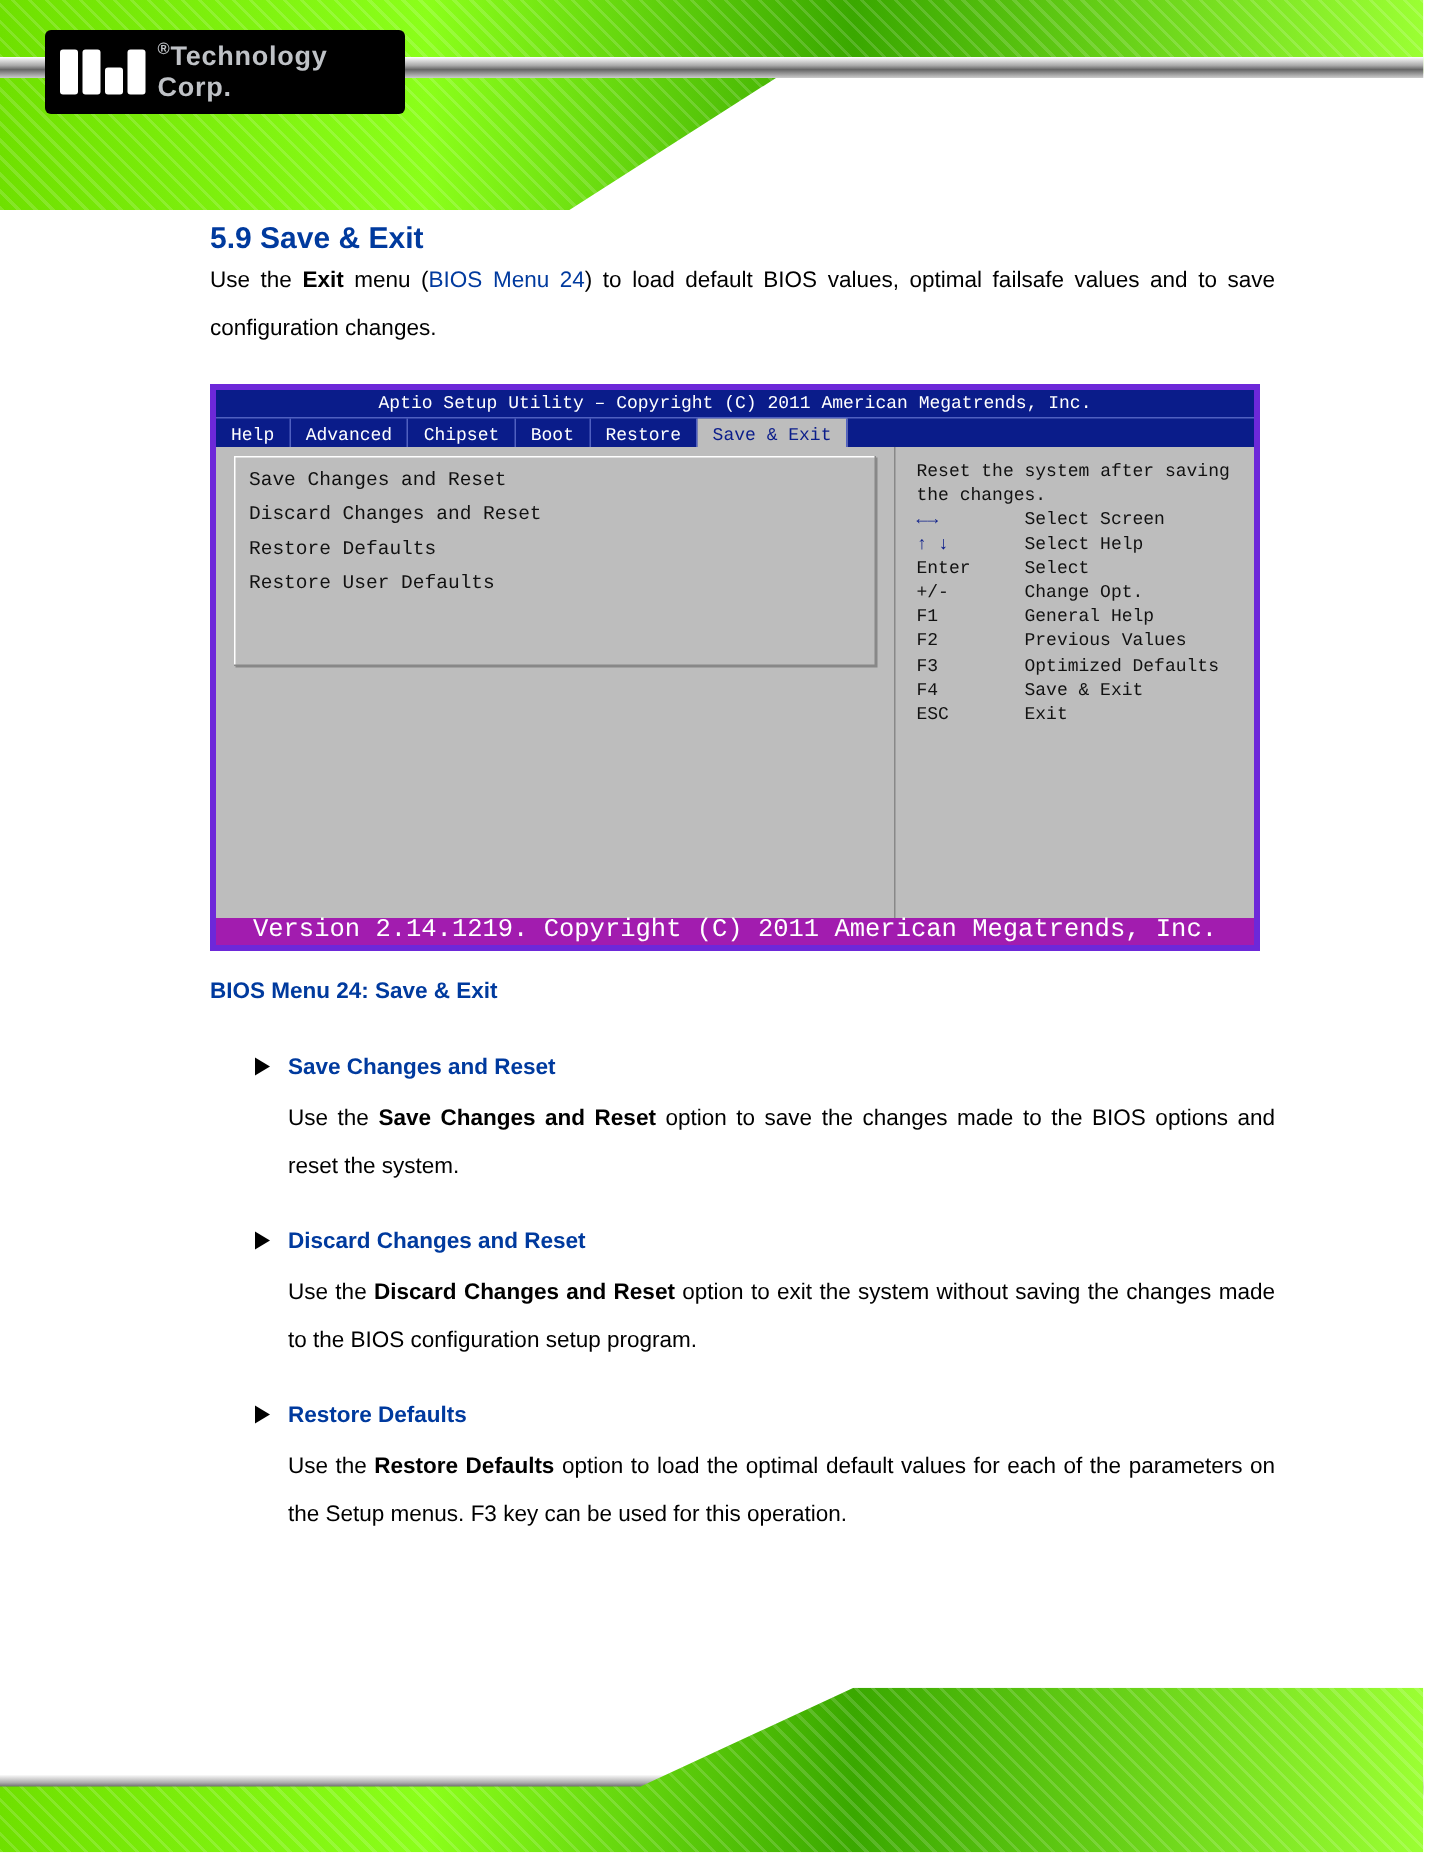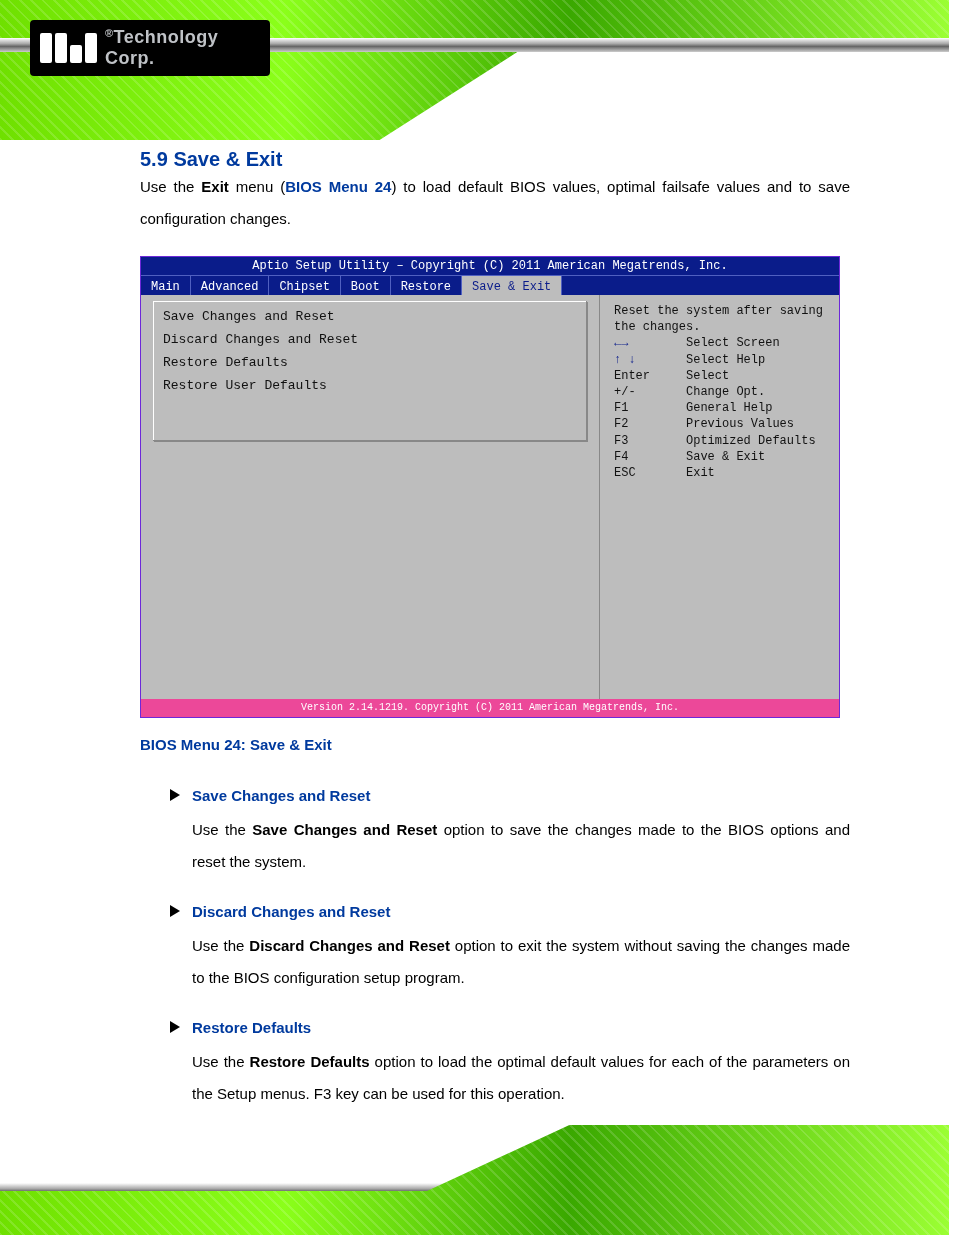--- a/index.html
+++ b/index.html
@@ -46,24 +46,24 @@
     position: absolute; top: 148px; left: 140px; width: 710px;
   }
 
   .section-head {
     color: #003a9e; font-weight: bold; font-size: 20px; 
   }
   .intro {
     font-size: 15px; line-height: 2.1; color: #000; text-align: justify; margin-bottom: 22px;
   }
   .intro .bold { font-weight: bold; }
-  .intro .ref { font-weight: bold; color: #003a9e; }
+  .intro .ref { font-weight: normal; color: #003a9e; }
 
   .bios-box {
-    border: 1px solid #6d28d9; background: #bdbdbd; width: 700px; height: 462px; position: relative;
+    border: 4px solid #6d28d9; background: #bdbdbd; width: 700px; height: 378px; position: relative;
     font-family: "Courier New", monospace; font-size: 13px; color: #111;
   }
   .bios-title {
     height: 18px; background: #0a1c8a; color: #fff; text-align: center; font-size: 12px; line-height: 18px;
   }
   .bios-tabs {
     display: flex; height: 20px; background: #0a1c8a; color: #fff; font-size: 12px;
     border-top: 1px solid #5060c0;
   }
   .bios-tabs span { padding: 2px 10px 0; border-right: 1px solid #5060c0; line-height: 18px; }
@@ -82,21 +82,21 @@
     width: 240px; border-left: 1px solid #888; padding: 8px 14px; display: flex; flex-direction: column; 
     font-size: 12px; line-height: 1.35;
   }
   .help-desc { color: #111; }
   .nav-help { color: #111; }
   .nav-help .arrow { color: #0a1c8a; font-weight: bold; }
   .nav-line { display: flex; gap: 6px; align-items: baseline; }
   .nav-key { width: 66px; display: inline-block; }
   .bios-footer {
     position: absolute; left: 0; right: 0; bottom: 0; height: 18px;
-    background: #ec4899; color: #fff; text-align: center; font-size: 10px; line-height: 18px;
+    background: #a21caf; color: #fff; text-align: center; font-size: 17px; line-height: 18px;
   }
 
   .caption {
     color: #003a9e; font-weight: bold; font-size: 15px; margin: 18px 0 34px;
   }
 
   .item { margin: 16px 0 26px; }
   .item-heading {
     color: #003a9e; font-weight: bold; font-size: 15px; margin: 0 0 10px 52px; position: relative;
   }
@@ -136,21 +136,21 @@
       <span>Save &amp; Exit</span>
     </div>
 
     <p class="intro">
       <span>Use the </span><span class="bold">Exit</span><span> menu (</span><span class="ref">BIOS Menu 24</span><span>) to load default BIOS values, optimal failsafe values and to save configuration changes.</span>
     </p>
 
     <div class="bios-box">
       <div class="bios-title">Aptio Setup Utility – Copyright (C) 2011 American Megatrends, Inc.</div>
       <div class="bios-tabs">
-        <span>Main</span>
+        <span>Help</span>
         <span>Advanced</span>
         <span>Chipset</span>
         <span>Boot</span>
         <span>Restore</span>
         <span class="active">Save &amp; Exit</span>
       </div>
       <div class="bios-body">
         <div class="bios-left">
           <div class="bios-options-frame">
             <span class="opt">Save Changes and Reset</span>

